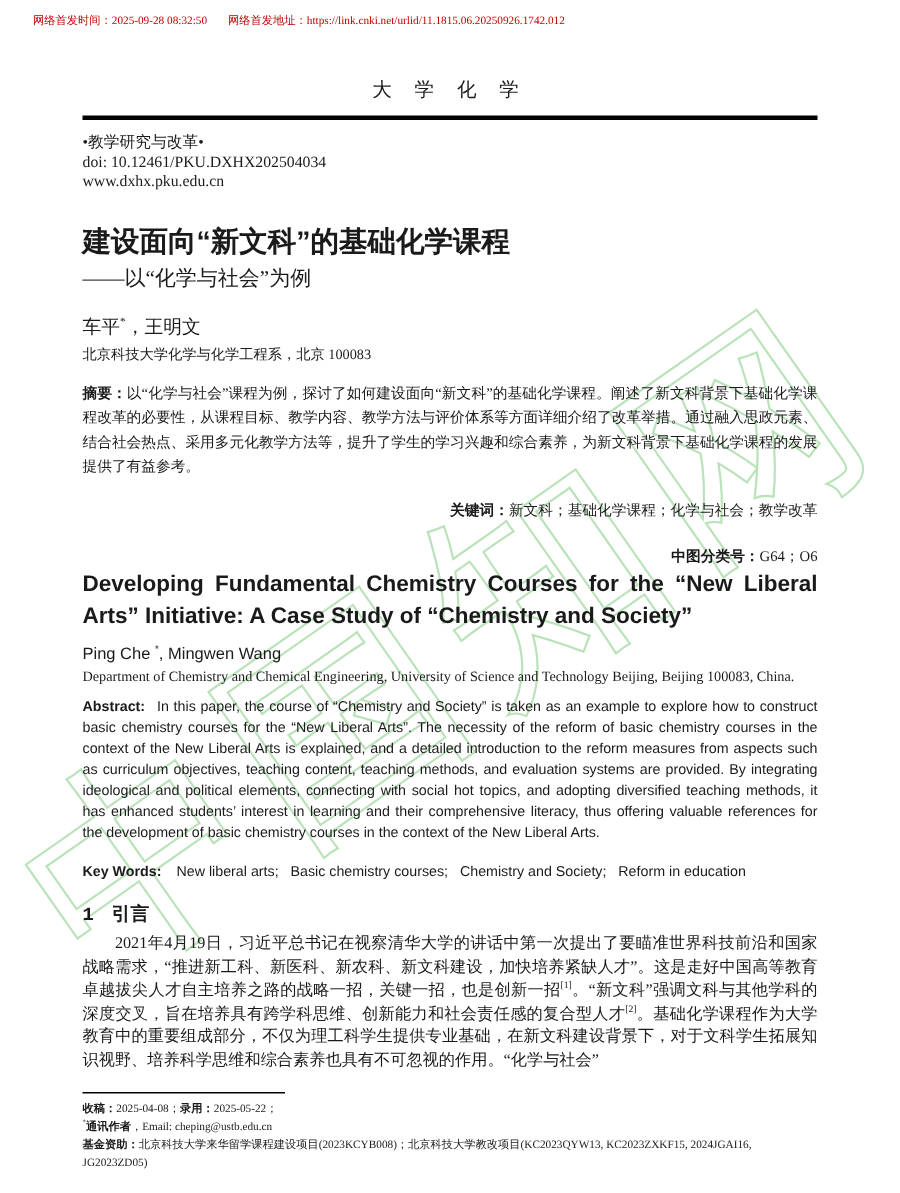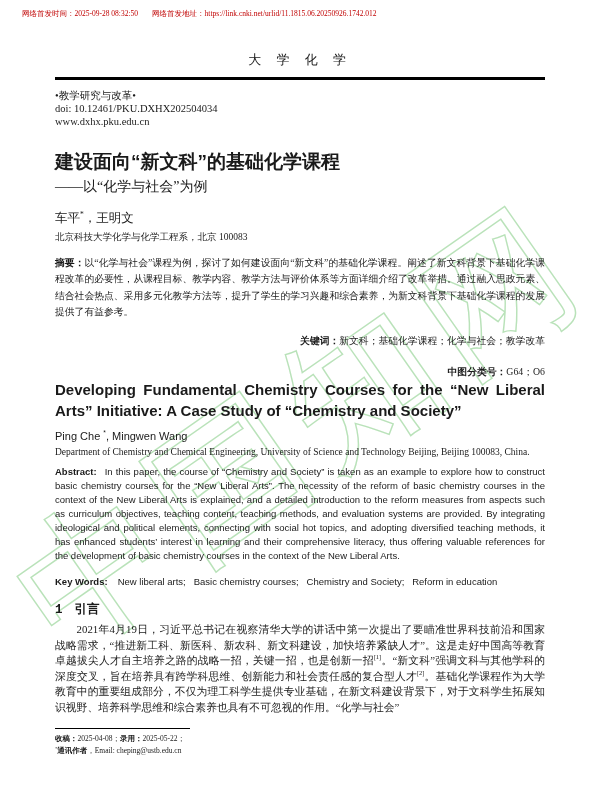--- a/index.html
+++ b/index.html
@@ -221,15 +221,16 @@
     <div class="sec-heading"><span class="num">1</span><span>引言</span></div>
 
     <div class="body-para"><span>2021年4月19日，习近平总书记在视察清华大学的讲话中第一次提出了要瞄准世界科技前沿和国家战略需求，“推进新工科、新医科、新农科、新文科建设，加快培养紧缺人才”。这是走好中国高等教育卓越拔尖人才自主培养之路的战略一招，关键一招，也是创新一招</span><sup>[1]</sup><span>。“新文科”强调文科与其他学科的深度交叉，旨在培养具有跨学科思维、创新能力和社会责任感的复合型人才</span><sup>[2]</sup><span>。基础化学课程作为大学教育中的重要组成部分，不仅为理工科学生提供专业基础，在新文科建设背景下，对于文科学生拓展知识视野、培养科学思维和综合素养也具有不可忽视的作用。“化学与社会”</span></div>
 
   </div>
 
   <div class="footnote">
     <div class="fn-rule"></div>
     <div><span class="lbl">收稿：</span><span>2025-04-08；</span><span class="lbl">录用：</span><span>2025-05-22；</span></div>
     <div><sup>*</sup><span class="lbl">通讯作者</span><span>，Email: cheping@ustb.edu.cn</span></div>
+    <div><span class="lbl">基金资助：</span><span>北京科技大学来华留学课程建设项目(2023KCYB008)；北京科技大学教改项目(KC2023QYW13, KC2023ZXKF15, 2024JGAI16, JG2023ZD05)</span></div>
   </div>
 
 </div>
 
 </body></html>

